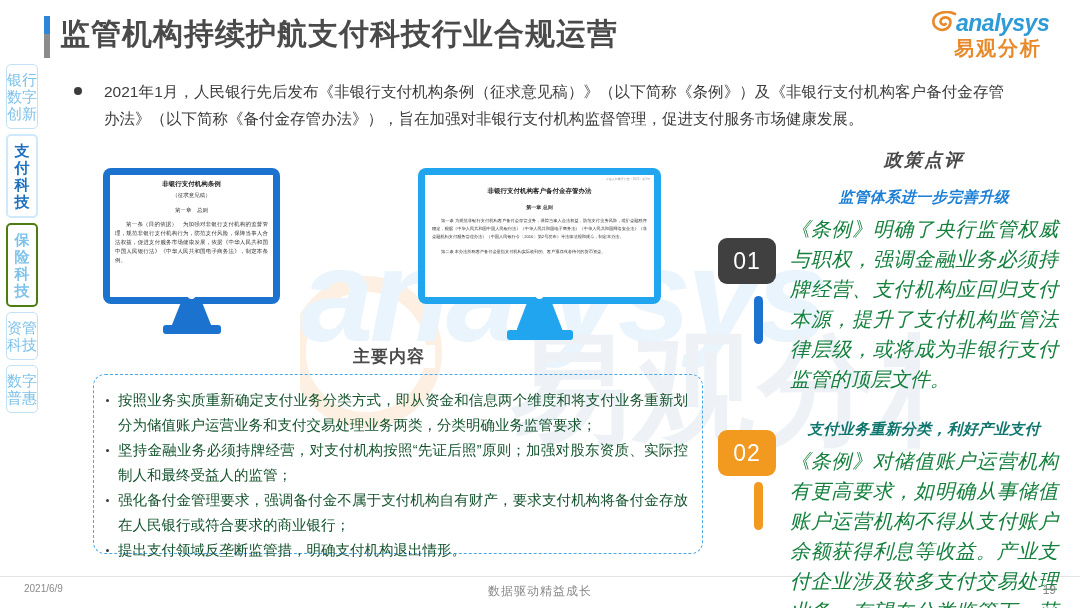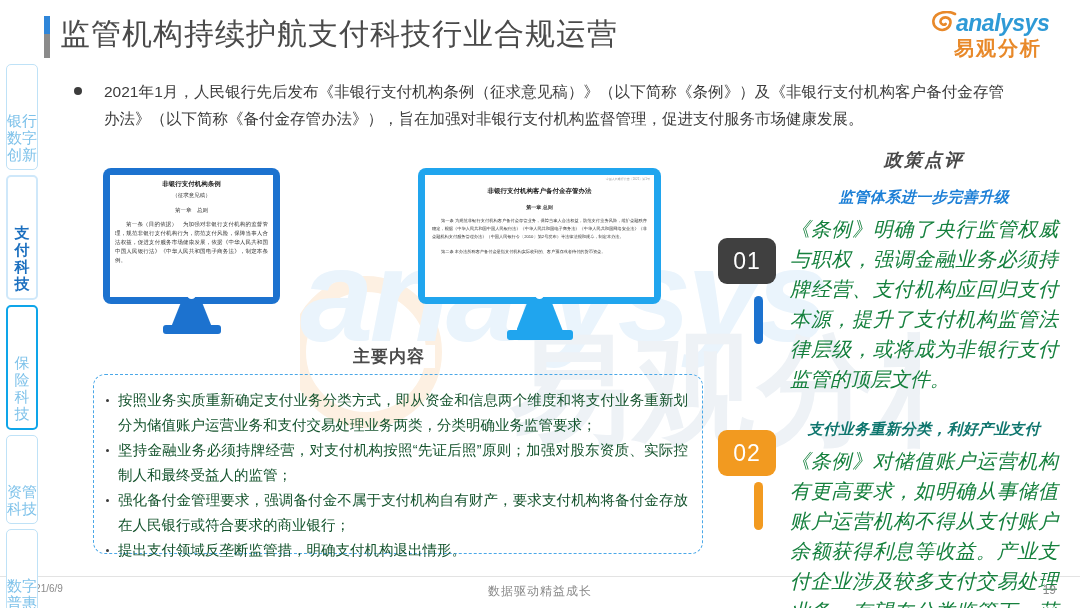--- a/index.html
+++ b/index.html
@@ -32,21 +32,21 @@
   }
 
   
   #title-accent{
     position:absolute;left:44px;top:16px;width:6px;height:42px;
     background:linear-gradient(#2f86d9 0%,#2f86d9 42%,#8b8b8b 42%,#8b8b8b 100%);
     z-index:3;
   }
   #page-title{
     position:absolute;left:60px;top:14px;
-    font-size:30px;font-weight:normal;color:#4a4a4a;letter-spacing:1px;
+    font-size:30px;font-weight:bold;color:#4a4a4a;letter-spacing:1px;
     z-index:3;white-space:nowrap;
   }
 
   
   #logo{position:absolute;right:20px;top:8px;width:130px;height:54px;z-index:3;}
   #logo .logo-en{
     position:absolute;left:26px;top:2px;
     font-size:23px;font-weight:bold;font-style:italic;color:#2e9ad6;
     letter-spacing:-0.5px;white-space:nowrap;
   }
@@ -65,26 +65,26 @@
     width:32px;box-sizing:border-box;
     border:1.5px solid #bfe2f7;border-radius:5px;
     background:#ffffff;
     margin-bottom:5px;
     padding:6px 0 6px 0;
     text-align:center;
     font-size:15px;line-height:17px;
     color:#7ec2ea;
     letter-spacing:0px;
   }
-  .tab span{display:block;margin-top:41px;}
+  .tab span{display:block;}
   .tab.active{
     border:2px solid #cfe8fa;
     color:#1b6fbf;font-weight:bold;
   }
-  .tab.hl{border:2px solid #0ea5e9;}
+  .tab.hl{border:2px solid #4d7c0f;font-weight:bold;}
 
   
   #intro{
     position:absolute;left:74px;top:78px;width:930px;z-index:3;
   }
   #intro .bullet{
     position:absolute;left:0px;top:9px;width:8px;height:8px;
     border-radius:50%;background:#3c3c3c;
   }
   #intro .txt{

